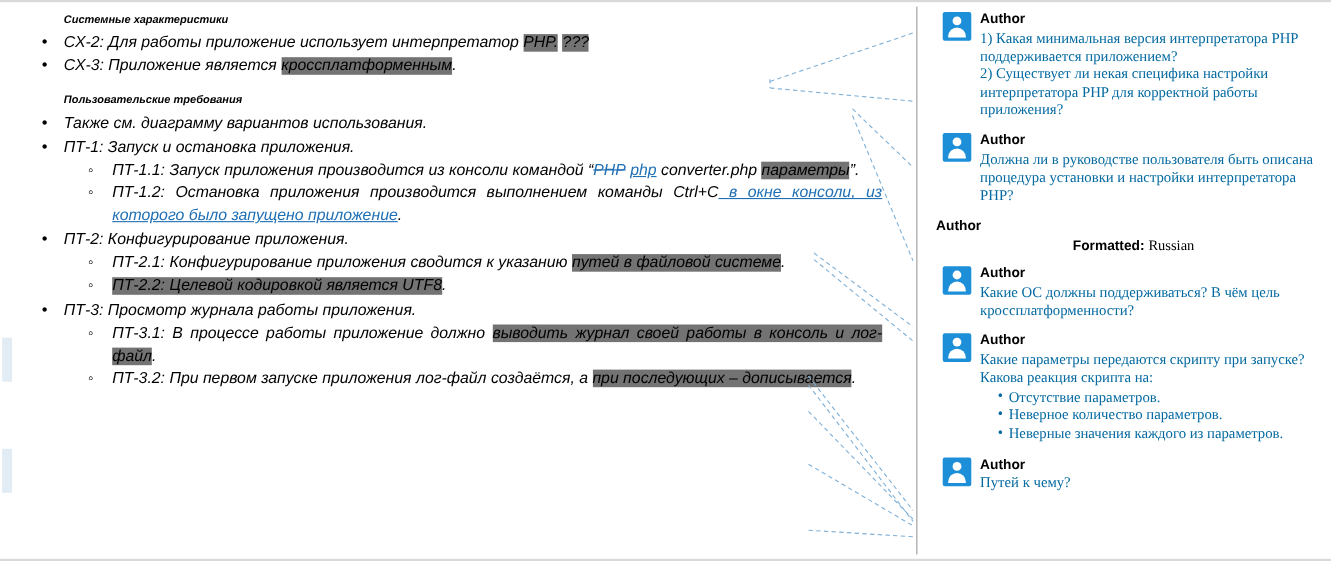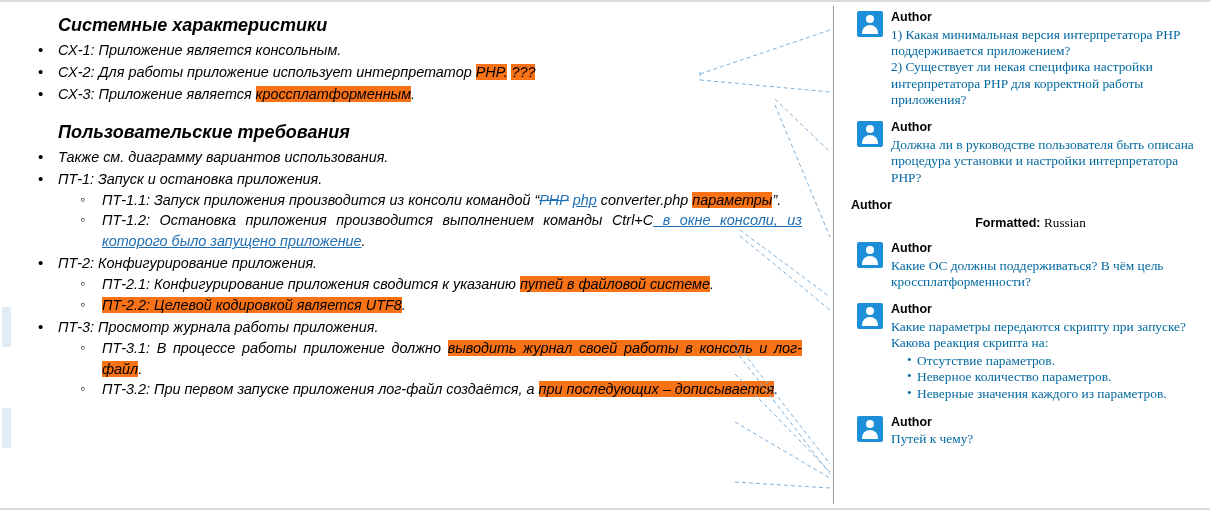--- a/index.html
+++ b/index.html
@@ -38,21 +38,21 @@
     padding: 10px 26px 0 14px;
     font-style: italic;
     font-size: 14.4px;
     color: #000;
     line-height: 1.45;
   }
   .doc-heading {
     font-weight: bold;
     font-style: italic;
     margin: 0 0 2px 44px;
-    font-size: 18px;
+    font-size: 10px;
   }
   .doc-heading.second { margin-top: 14px; }
 
   ul.lvl1 {
     list-style: none;
     margin: 0;
     padding: 0;
   }
   ul.lvl1 > li {
     position: relative;
@@ -88,21 +88,21 @@
   }
   .ins {
     color: #1f6fb5;
     text-decoration: underline;
   }
   .del {
     color: #1f6fb5;
     text-decoration: line-through;
   }
   .cmt-ref {
-    background: #f97316;
+    background: #737373;
   }
 
   
   .bar { position: absolute; left: 2px; width: 9px; height: 20px; background: #e2ecf4; }
 
   
   .connectors {
     position: absolute;
     left: 640px;
     top: 2px;
@@ -213,23 +213,20 @@
 <div class="page">
 
   <div class="page-border-top"></div>
   <div class="page-border-bottom"></div>
 
   <div class="doc">
 
     <div class="doc-heading">Системные характеристики</div>
 
     <ul class="lvl1">
-      <li>
-        <span>СХ-1: Приложение является консольным.</span>
-      </li>
       <li>
         <span>СХ-2: Для работы приложение использует интерпретатор </span><span class="cmt-ref">PHP.</span>&nbsp;<span class="cmt-ref">???</span>
       </li>
       <li>
         <span>СХ-3: Приложение является </span><span class="cmt-ref">кроссплатформенным</span><span>.</span>
       </li>
     </ul>
 
     <div class="doc-heading second">Пользовательские требования</div>
 

